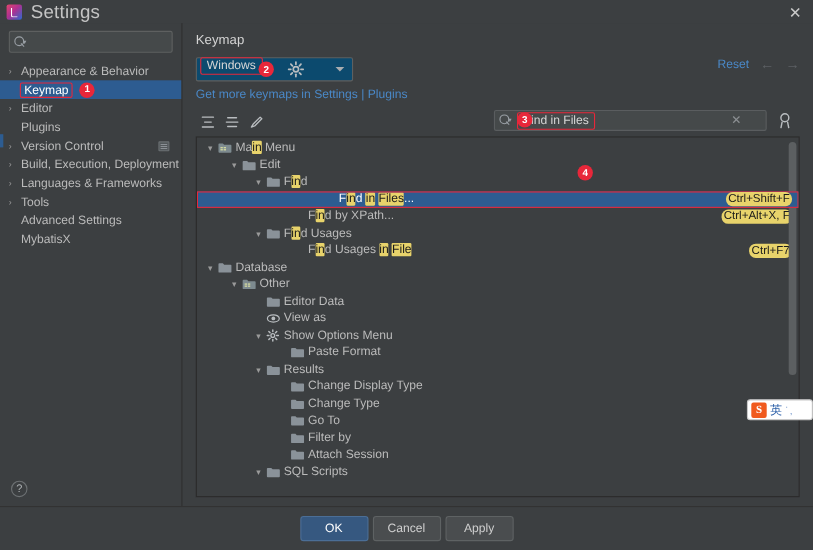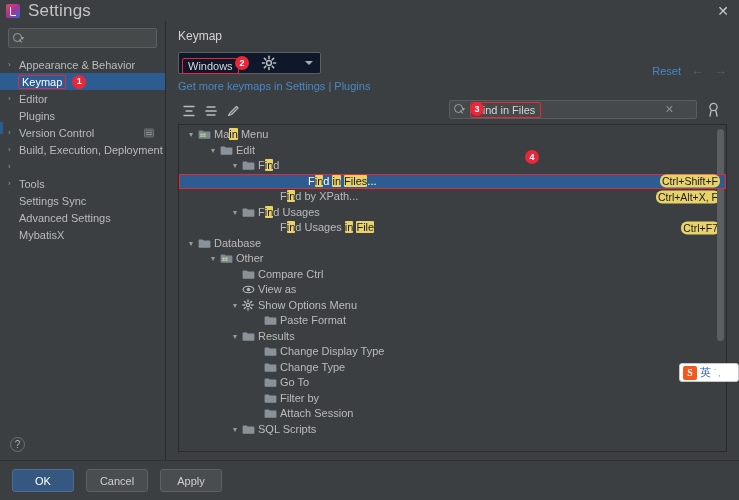--- a/index.html
+++ b/index.html
@@ -96,29 +96,29 @@
     width: 14px; height: 14px; border-radius: 50%;
     background: #e8273a; color:#fff; font-size: 9px; font-weight: bold;
     margin-left: 7px; flex: 0 0 14px; line-height:1;
   }
 
   
   .main { flex: 1; display: flex; flex-direction: column; background: #3c3f41; min-width:0; position: relative; }
   .main-head { padding: 8px 12px 0 12px; }
   .panel-title { font-size: 12px; color: #d4d4d4; margin-bottom: 9px; }
   .reset-row {
-    position: absolute; right: 12px; top: 30px; display: flex; align-items: center; gap: 10px; margin-top: 12px;
+    position: absolute; right: 12px; top: 30px; display: flex; align-items: center; gap: 10px;
   }
   .reset-link { color: #4a88c7; font-size: 11px; cursor: pointer; }
   .nav-arrow { color: #5c6063; font-size: 13px; cursor: default; }
 
   .keymap-row { display: flex; align-items: center; margin-bottom: 6px; }
   .combo {
-    width: 143px; height: 22px; background: #0f172a; border: 1px solid #5e6060;
-    border-radius: 2px; display:flex; align-items:flex-end; position: relative; padding: 0 6px;
+    width: 143px; height: 22px; background: #0c4a6e; border: 1px solid #5e6060;
+    border-radius: 2px; display:flex; align-items:flex-start; position: relative; padding: 0 6px;
   }
   .combo .combo-val {
     font-size: 11px; color: #d6d6d6; outline: 1.5px solid #e8273a; padding: 1px 5px;
     border-radius: 1px; position: relative; left: -2px;
   }
   .combo .combo-arrow {
     position:absolute; right: 7px; top: 50%; transform: translateY(-50%);
     width:0;height:0;border-left:4px solid transparent;border-right:4px solid transparent;
     border-top:4px solid #a9adb0;
   }
@@ -177,21 +177,21 @@
     position: absolute; right: 1px; top: 2px; width: 9px; bottom: 2px; background: transparent;
   }
   .vscroll .thumb {
     position:absolute; left: 1px; width: 7px; top: 2px; height: 212px;
     background: #5c5f61; border-radius: 4px;
   }
 
   
   .footer {
     height: 40px; flex: 0 0 40px; background: #3c3f41; border-top: 1px solid #323232;
-    display:flex; align-items:center; justify-content:flex-start; padding: 0 12px; gap: 12px;
+    display:flex; align-items:center; justify-content:center; padding: 0 12px; gap: 4px;
   }
   .btn {
     min-width: 62px; height: 23px; border-radius: 3px; font-size: 11px;
     border: 1px solid #5e6263; background: #4a4d4f; color: #cfcfcf;
     display:flex; align-items:center; justify-content:center; cursor: pointer;
   }
   .btn.primary { background: #365880; border-color: #4b6e96; color: #ffffff; }
 
   
   .ime {
@@ -265,31 +265,28 @@
             <span class="side-extra-icon"></span>
           </div>
           <div class="side-item">
             <span class="arrow">›</span>
             <span class="label-wrap">
               <span class="side-label">Build, Execution, Deployment</span>
             </span>
           </div>
           <div class="side-item">
             <span class="arrow">›</span>
+            <span class="label-wrap">
+              <span class="side-label">Languages &amp; Frameworks</span>
+            </span>
           </div>
           <div class="side-item">
             <span class="arrow">›</span>
             <span class="label-wrap">
               <span class="side-label">Tools</span>
-            </span>
-          </div>
-          <div class="side-item">
-            <span class="no-arrow"></span>
-            <span class="label-wrap">
-              <span class="side-label">Settings Sync</span>
             </span>
           </div>
           <div class="side-item">
             <span class="no-arrow"></span>
             <span class="label-wrap">
               <span class="side-label">Advanced Settings</span>
             </span>
           </div>
           <div class="side-item">
             <span class="no-arrow"></span>
@@ -474,21 +471,21 @@
               <span class="row-label"><span>Other</span></span>
             </div>
             <div class="row">
               <span style="flex: 0 0 50px;"></span>
               <span class="twisty"></span>
               <span class="ricon">
                 <svg width="13" height="11" viewBox="0 0 13 11">
                   <path d="M0.6 2.2 A0.8 0.8 0 0 1 1.4 1.4 H4.6 L5.8 2.6 H11.6 A0.8 0.8 0 0 1 12.4 3.4 V9 A0.8 0.8 0 0 1 11.6 9.8 H1.4 A0.8 0.8 0 0 1 0.6 9 Z" fill="#8a9299"></path>
                 </svg>
               </span>
-              <span class="row-label"><span>Compare Ctrl</span></span>
+              <span class="row-label"><span>Editor Data</span></span>
             </div>
             <div class="row">
               <span style="flex: 0 0 50px;"></span>
               <span class="twisty"></span>
               <span class="ricon">
                 <svg width="13" height="11" viewBox="0 0 13 11">
                   <ellipse cx="6.5" cy="5.5" rx="5.4" ry="3.3" fill="none" stroke="#b9bdc0" stroke-width="1.1"></ellipse>
                   <circle cx="6.5" cy="5.5" r="1.7" fill="#b9bdc0"></circle>
                 </svg>
               </span>

